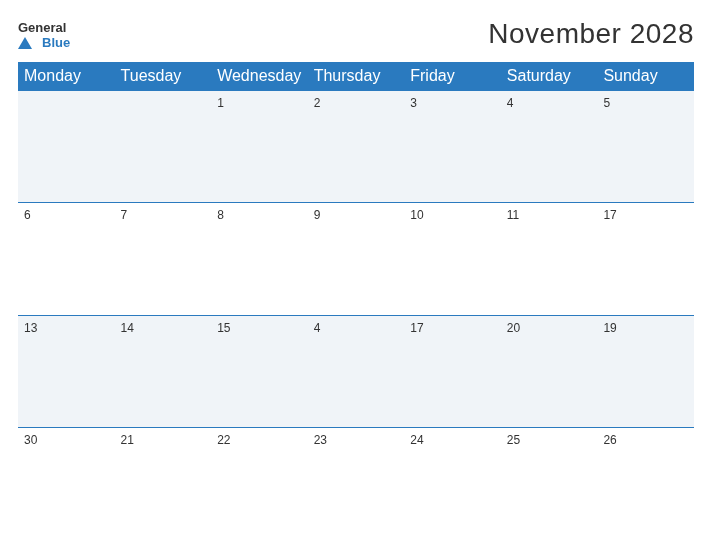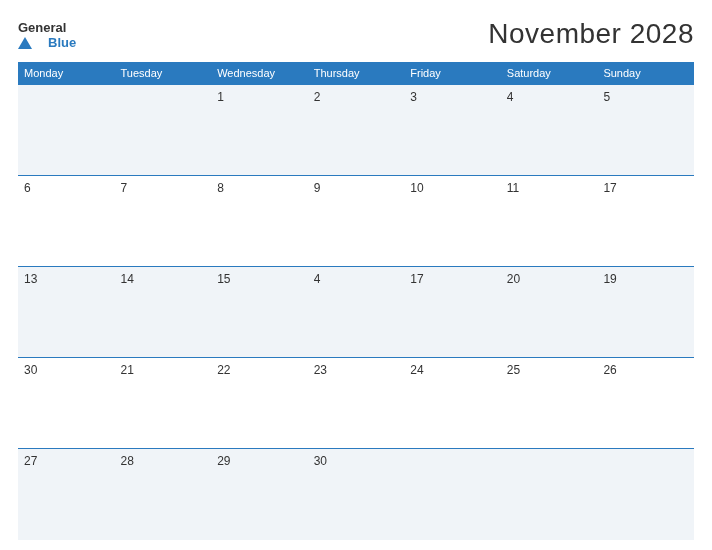--- a/index.html
+++ b/index.html
@@ -30,21 +30,21 @@
     }
     .logo-general {
       font-size: 13px;
       font-weight: bold;
       color: #333;
       line-height: 1.1;
     }
     .logo-blue-row {
       display: flex;
       align-items: center;
-      gap: 14px;
+      gap: 8px;
     }
     .logo-triangle {
       width: 0;
       height: 0;
       border-left: 7px solid transparent;
       border-right: 7px solid transparent;
       border-bottom: 12px solid #2a7abf;
       margin-right: 2px;
     }
     .logo-blue-text {
@@ -61,21 +61,21 @@
     .calendar-table {
       width: 100%;
       border-collapse: collapse;
       flex: 1;
     }
     .calendar-table thead tr {
       background-color: #2a7abf;
     }
     .calendar-table thead th {
       color: #fff;
-      font-size: 11px;
+      font-size: 16px;
       font-weight: normal;
       padding: 5px 6px;
       text-align: left;
       border: none;
     }
     .calendar-table tbody tr {
       height: 72px;
     }
     .calendar-table tbody tr:nth-child(odd) {
       background-color: #f0f4f8;
@@ -156,24 +156,15 @@
         </tr>
         <tr>
           <td><span class="day-num">30</span></td>
           <td><span class="day-num">21</span></td>
           <td><span class="day-num">22</span></td>
           <td><span class="day-num">23</span></td>
           <td><span class="day-num">24</span></td>
           <td><span class="day-num">25</span></td>
           <td><span class="day-num">26</span></td>
         </tr>
-        <tr>
-          <td><span class="day-num">27</span></td>
-          <td><span class="day-num">28</span></td>
-          <td><span class="day-num">29</span></td>
-          <td><span class="day-num">30</span></td>
-          <td class="empty"></td>
-          <td class="empty"></td>
-          <td class="empty"></td>
-        </tr>
       </tbody>
   </table>
 </div>
 
 </body></html>

